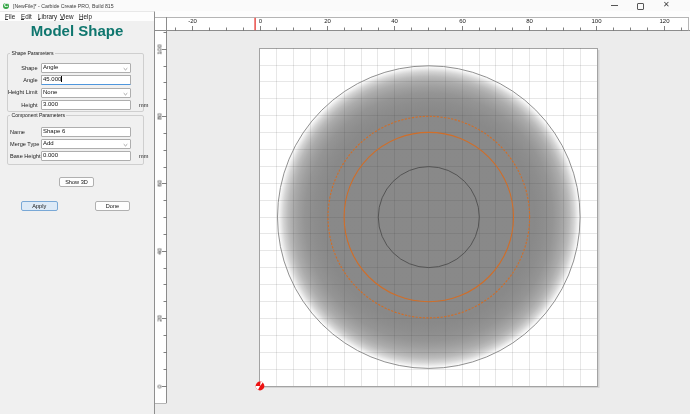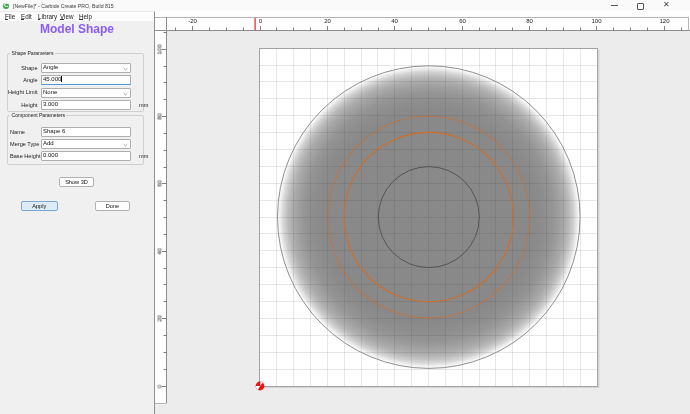--- a/index.html
+++ b/index.html
@@ -29,21 +29,21 @@
 <div class="lb" style="left:37.5px;top:12.6px;font-size:6.3px">Library</div>
 <div class="lb" style="left:60px;top:12.6px;font-size:6.3px">View</div>
 <div class="lb" style="left:79px;top:12.6px;font-size:6.3px">Help</div>
 <div class="ul" style="left:5px"></div>
 <div class="ul" style="left:21px"></div>
 <div class="ul" style="left:37.5px;width:2.6px"></div>
 <div class="ul" style="left:60px;width:3.8px"></div>
 <div class="ul" style="left:79px;width:3.8px"></div>
 
 <div class="abs" style="left:0;top:21px;width:154px;height:393px;background:#f0f0f0"></div>
-<div class="abs" style="left:0;top:22.4px;width:154px;text-align:center;font-size:12px;font-weight:bold;color:#8b5cf6">Model Shape</div>
+<div class="abs" style="left:0;top:22.4px;width:154px;text-align:center;font-size:15px;font-weight:bold;color:#0f766e">Model Shape</div>
 
 <div class="abs" style="left:7px;top:53px;width:137px;height:58.5px;border:1px solid #cfcfcf;border-radius:2px;box-sizing:border-box"></div>
 <div class="lb" style="left:9.5px;top:49.7px;background:#f0f0f0;padding:0 1.5px;font-size:5.2px;letter-spacing:-0.08px">Shape Parameters</div>
 
 <div class="lb" style="left:0;top:64.5px;width:37.5px;text-align:right">Shape</div>
 <div class="in" style="left:41px;top:63px;width:90px;height:9.6px">Angle<svg class="chev" viewBox="0 0 5 4">
       <path d="M0.7,1.2 L2.5,2.9 L4.3,1.2" stroke="#8a8a8a" stroke-width="0.8" fill="none"></path>
     </svg></div>
 
 <div class="lb" style="left:0;top:76.8px;width:37.5px;text-align:right">Angle</div>

